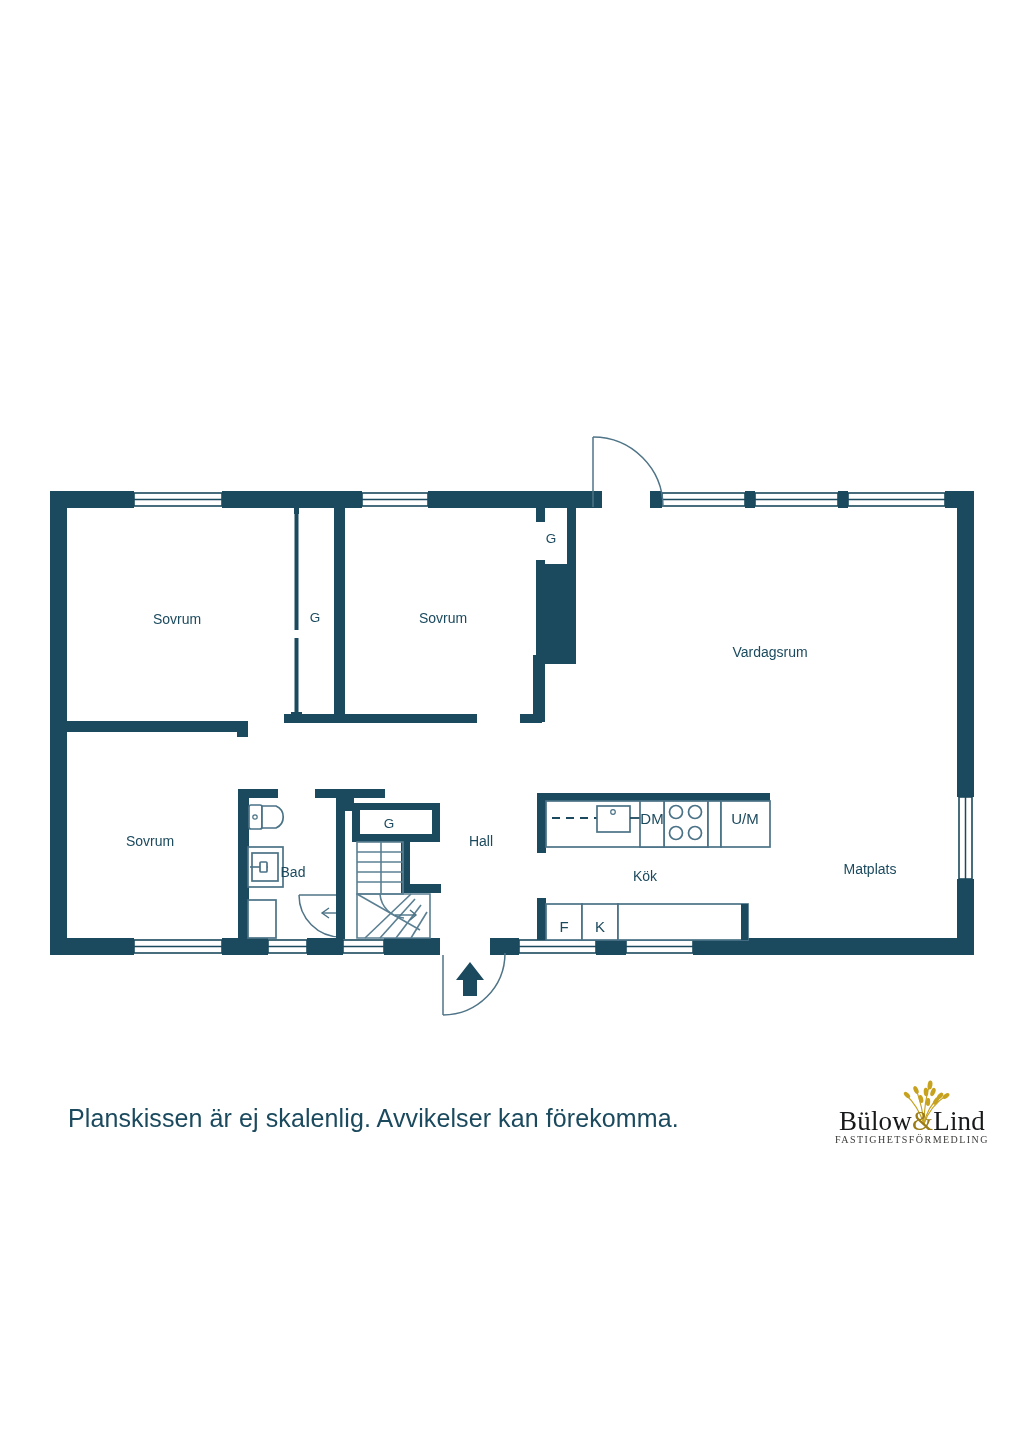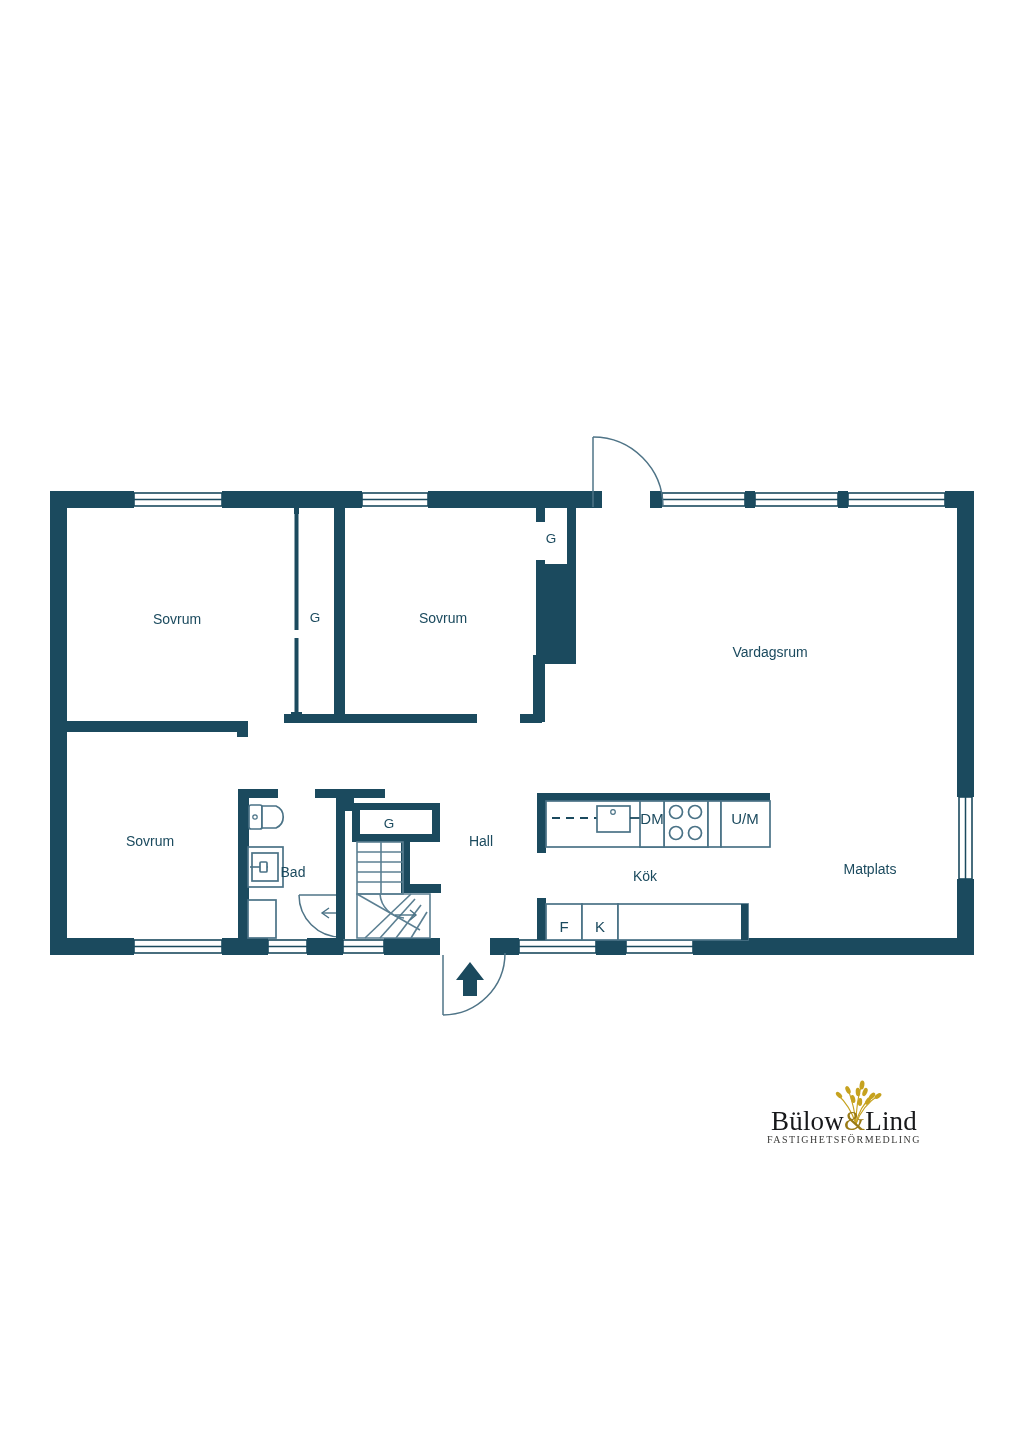--- a/index.html
+++ b/index.html
@@ -10,21 +10,21 @@
   #plan-wrap{position:absolute;left:0;top:0;width:1024px;height:1448px;}
   svg.plan{position:absolute;left:0;top:0;width:1024px;height:1448px;display:block;}
 
   .caption{
     position:absolute;left:68px;top:1104px;width:700px;
     font-size:25px;color:#1b4a5e;letter-spacing:.1px;
     font-family:"Liberation Sans","DejaVu Sans",sans-serif;
   }
 
   .logo{
-    position:absolute;left:764px;top:1086px;width:160px;height:66px;
+    position:absolute;left:832px;top:1086px;width:160px;height:66px;
     text-align:center;
   }
   .logo-mark{position:absolute;left:58px;top:-6px;width:70px;height:46px;}
   .logo-name{
     position:absolute;left:0;top:20px;width:160px;
     font-family:"Liberation Serif","DejaVu Serif",serif;
     font-size:27px;color:#17181a;letter-spacing:.2px;white-space:nowrap;
   }
   .logo-sub{
     position:absolute;left:0;top:48px;width:160px;
@@ -277,20 +277,21 @@
   </g>
 
   <g>
     <text class="lbl-ap" x="652" y="824">DM</text>
     <text class="lbl-ap" x="745" y="824">U/M</text>
     <text class="lbl-ap" x="564" y="932">F</text>
     <text class="lbl-ap" x="600" y="932">K</text>
   </g>
 </svg>
 
+<div class="caption">Planskissen är ej skalenlig. Avvikelser kan förekomma.</div>
 
 <div class="logo">
   <svg class="logo-mark" viewBox="0 0 70 46">
     <g stroke="#c6a21f" fill="none" stroke-width="1.1">
       <path d="M34 44 C 34 30, 36 16, 40 3"></path>
       <path d="M34 44 C 30 32, 24 22, 15 14"></path>
       <path d="M34 44 C 38 32, 46 22, 57 15"></path>
       <path d="M34 44 C 33 32, 30 20, 26 9"></path>
       <path d="M34 44 C 36 33, 42 23, 50 16"></path>
     </g>

